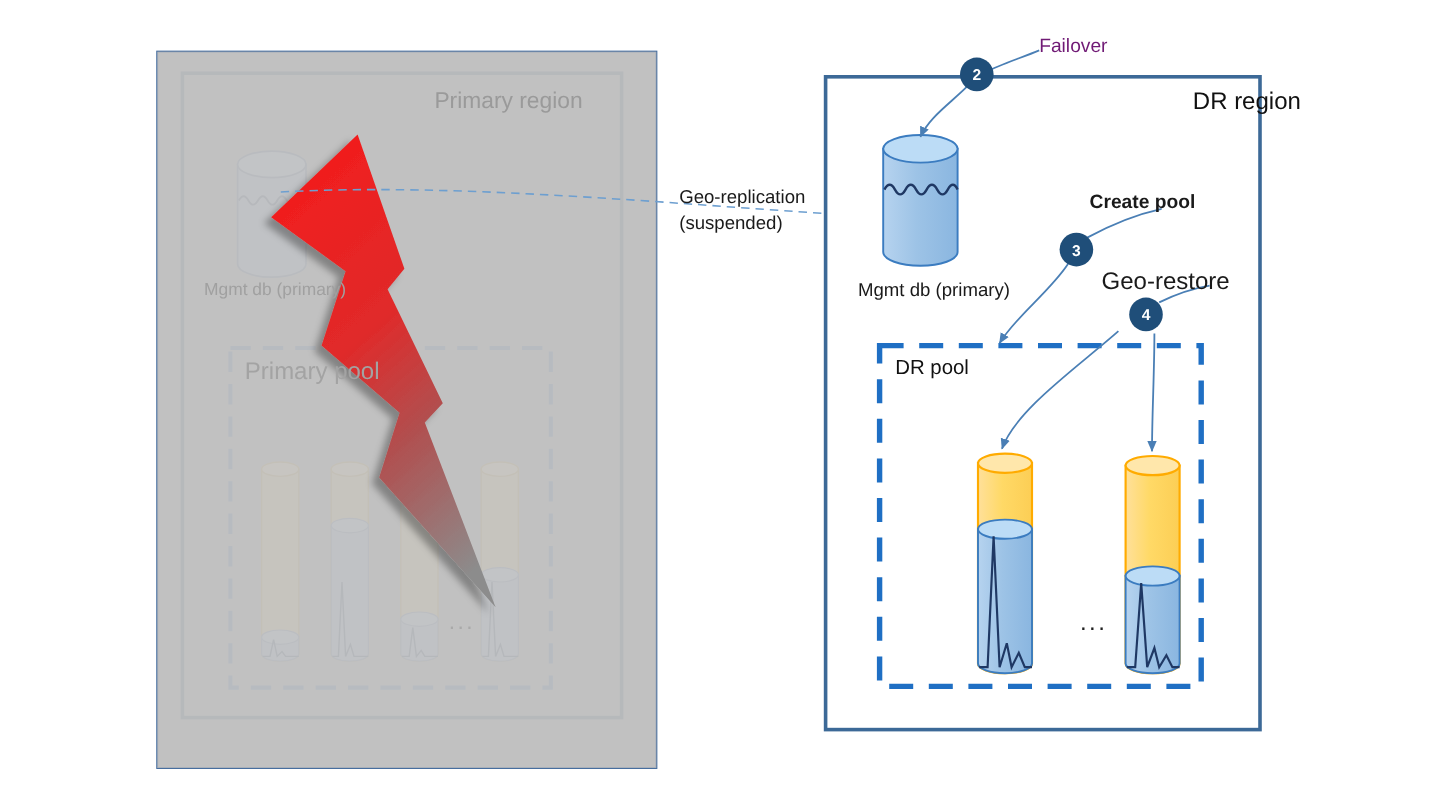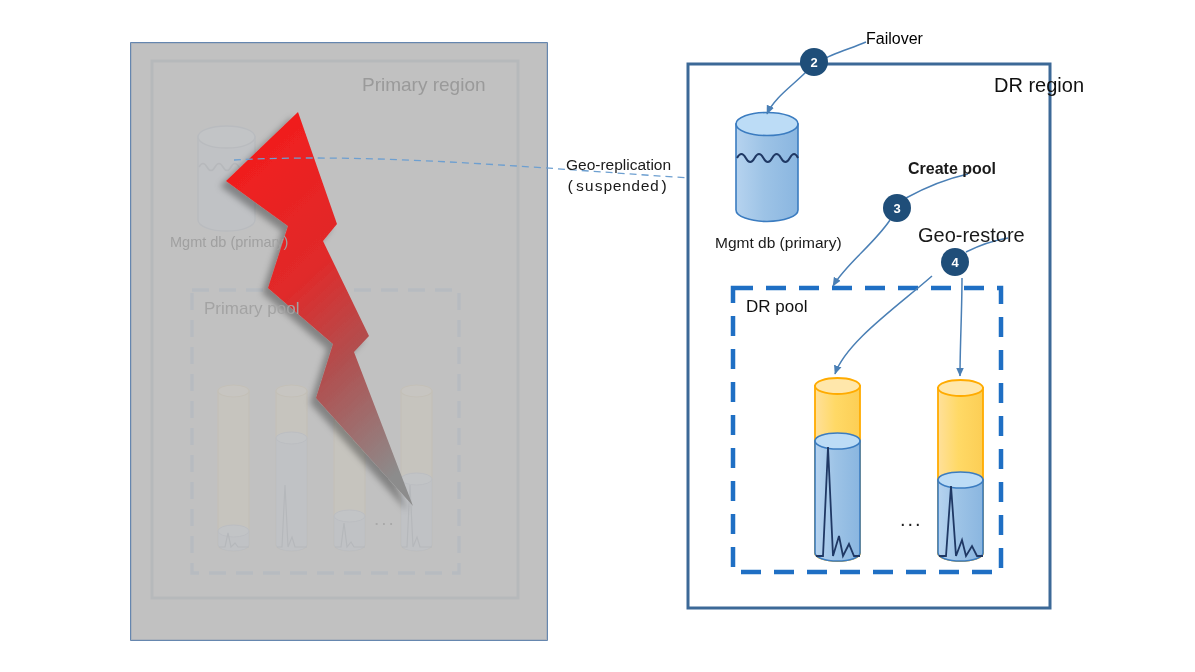--- a/index.html
+++ b/index.html
@@ -3,25 +3,25 @@
 <meta charset="utf-8">
 <style>
   html,body{margin:0;padding:0;background:#ffffff;}
   body{width:1195px;height:672px;position:relative;overflow:hidden;
        font-family:"Liberation Sans","DejaVu Sans",sans-serif;}
   #stage{position:absolute;left:0;top:0;width:1195px;height:672px;}
   svg.layer{position:absolute;left:0;top:0;width:1195px;height:672px;overflow:visible;}
   .txt{position:absolute;white-space:pre;}
   .lbl-region-left{left:362px;top:74px;font-size:19px;color:#9a9a9a;}
   .lbl-mgmt-left{left:170px;top:234px;font-size:14.5px;color:#a0a0a0;}
-  .lbl-pool-left{left:204px;top:299px;font-size:17px;color:#a3a3a3;}
+  .lbl-pool-left{left:204px;top:299px;font-size:20px;color:#a3a3a3;}
   .lbl-dots-left{left:374px;top:508px;font-size:19px;color:#a9a9a9;letter-spacing:2px;}
   .lbl-georep1{left:566px;top:156px;font-size:15.5px;color:#1a1a1a;}
-  .lbl-georep2{left:566px;top:178px;font-size:15.5px;color:#1a1a1a;font-family:Liberation Mono, monospace;}
-  .lbl-failover{left:866px;top:30px;font-size:16px;color:#000000;}
+  .lbl-georep2{left:566px;top:178px;font-size:15.5px;color:#1a1a1a;}
+  .lbl-failover{left:866px;top:30px;font-size:16px;color:#701a75;}
   .lbl-drregion{left:994px;top:74px;font-size:20px;color:#111;}
   .lbl-mgmt-right{left:715px;top:234px;font-size:15.5px;color:#1a1a1a;}
   .lbl-createpool{left:908px;top:160px;font-size:16px;color:#1a1a1a;font-weight:bold;}
   .lbl-georestore{left:918px;top:224px;font-size:20px;color:#1a1a1a;}
   .lbl-drpool{left:746px;top:297px;font-size:17px;color:#111;}
   .lbl-dots-right{left:900px;top:508px;font-size:20px;color:#222;letter-spacing:2px;}
   .num{position:absolute;width:28px;height:28px;border-radius:50%;
        background:#1f4e79;color:#fff;font-size:13px;font-weight:bold;
        display:flex;align-items:center;justify-content:center;}
   .grayveil{position:absolute;left:131px;top:43px;width:416px;height:597px;

